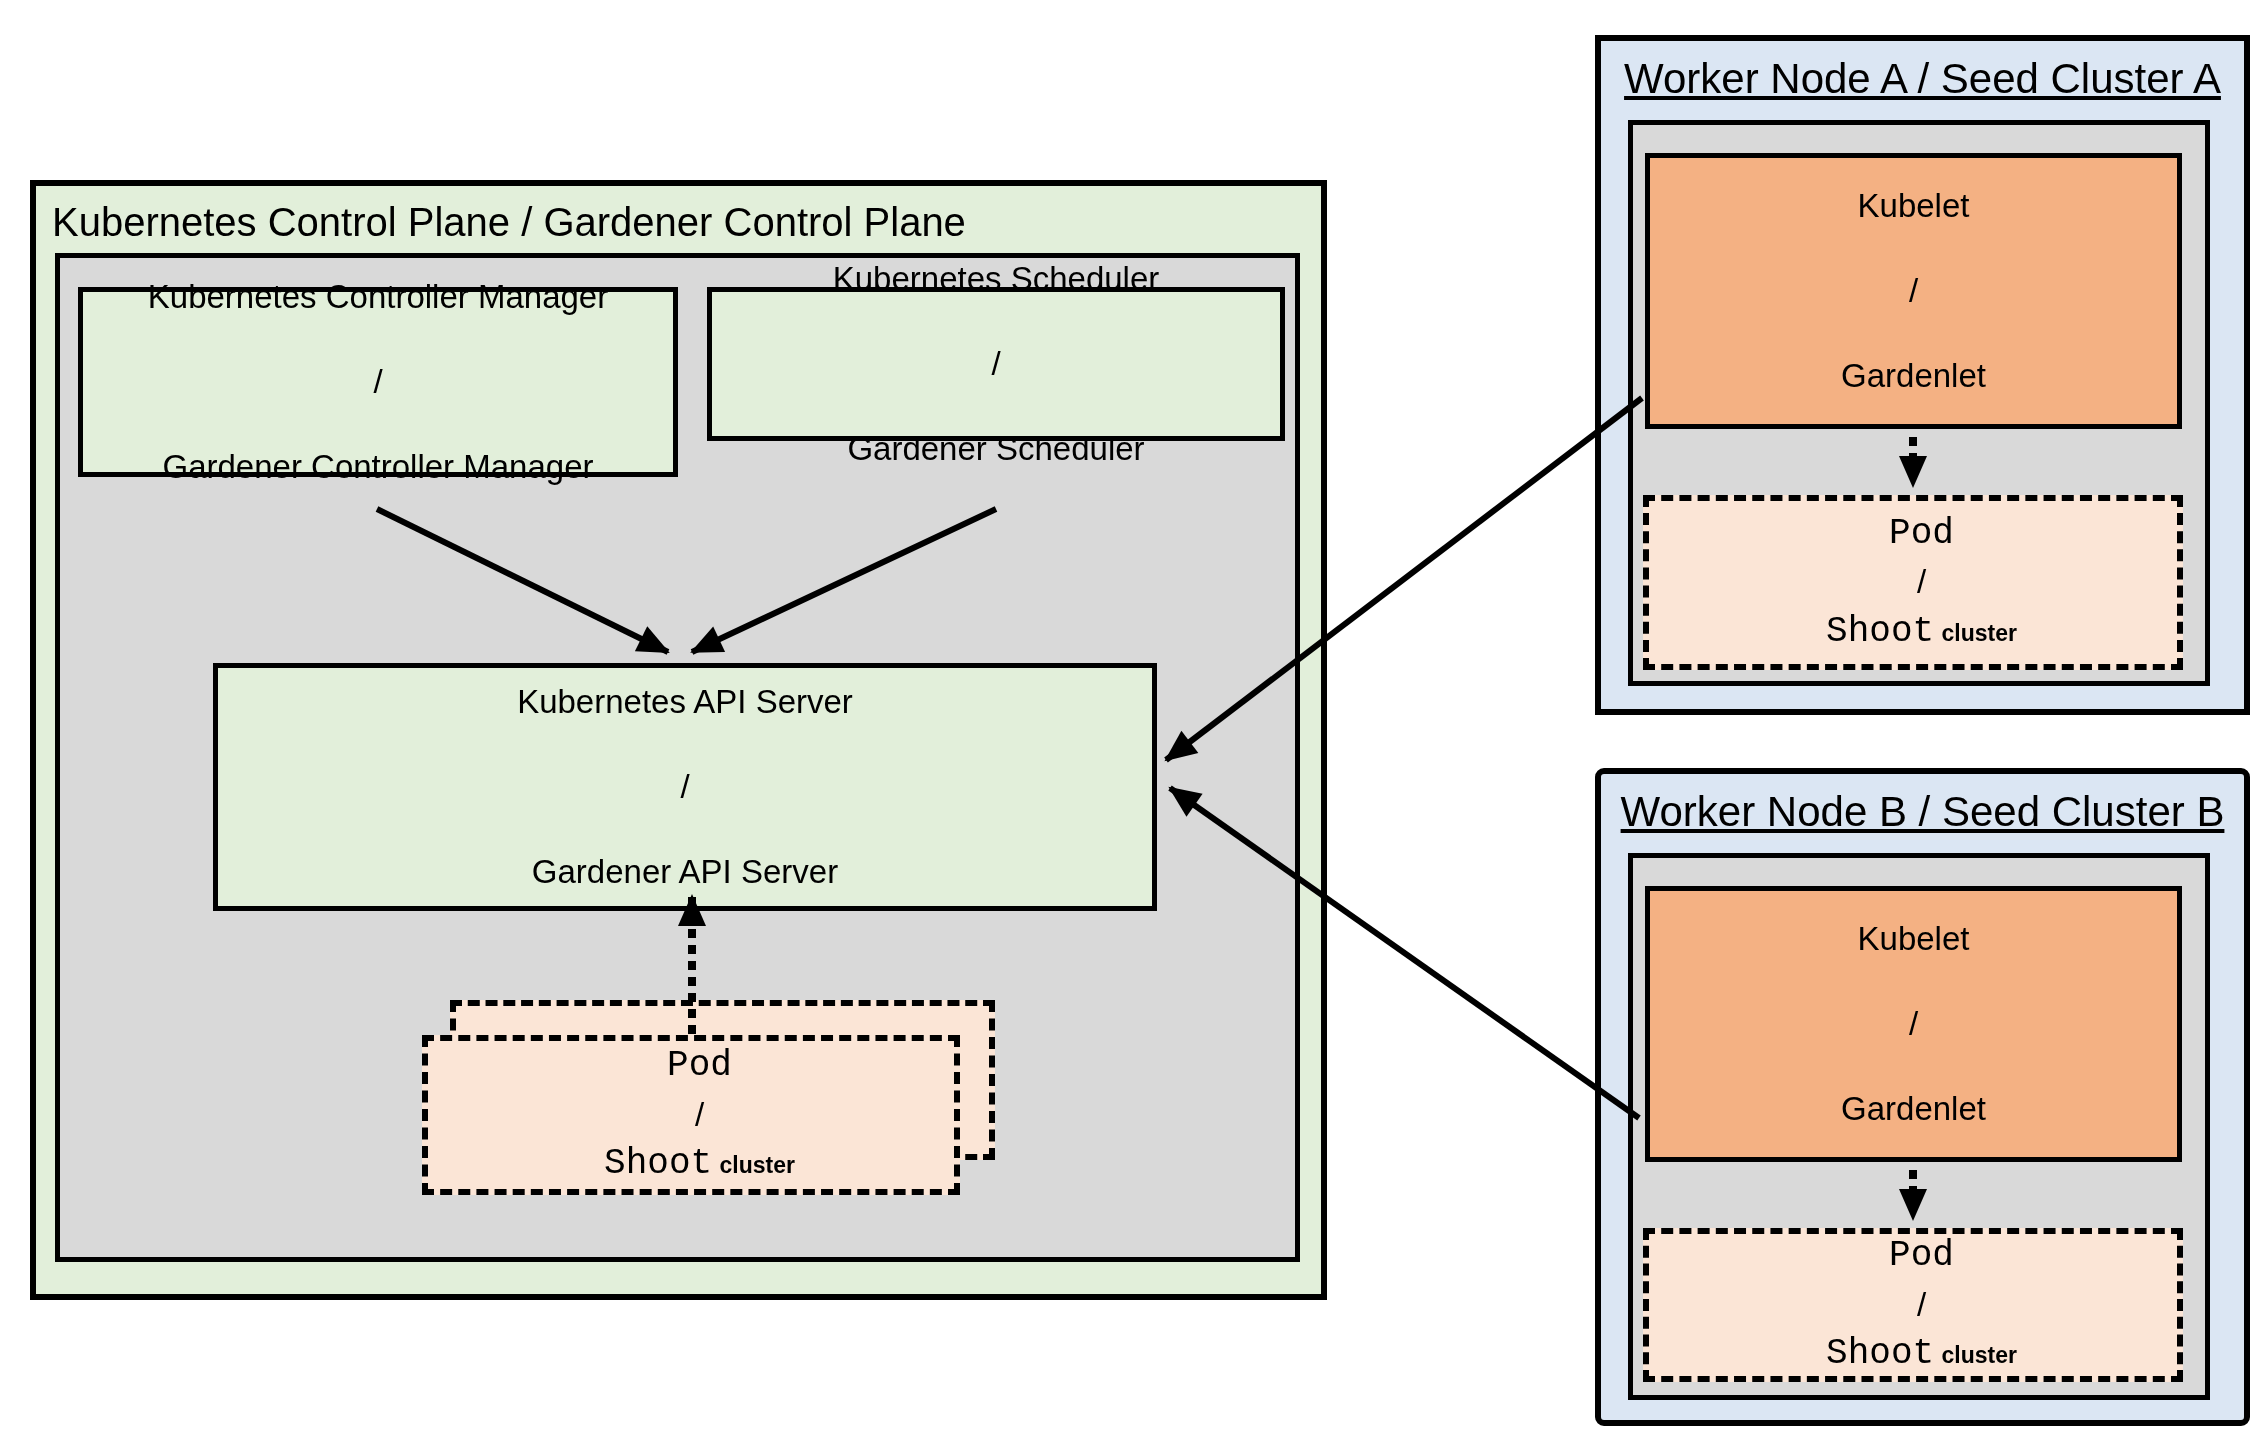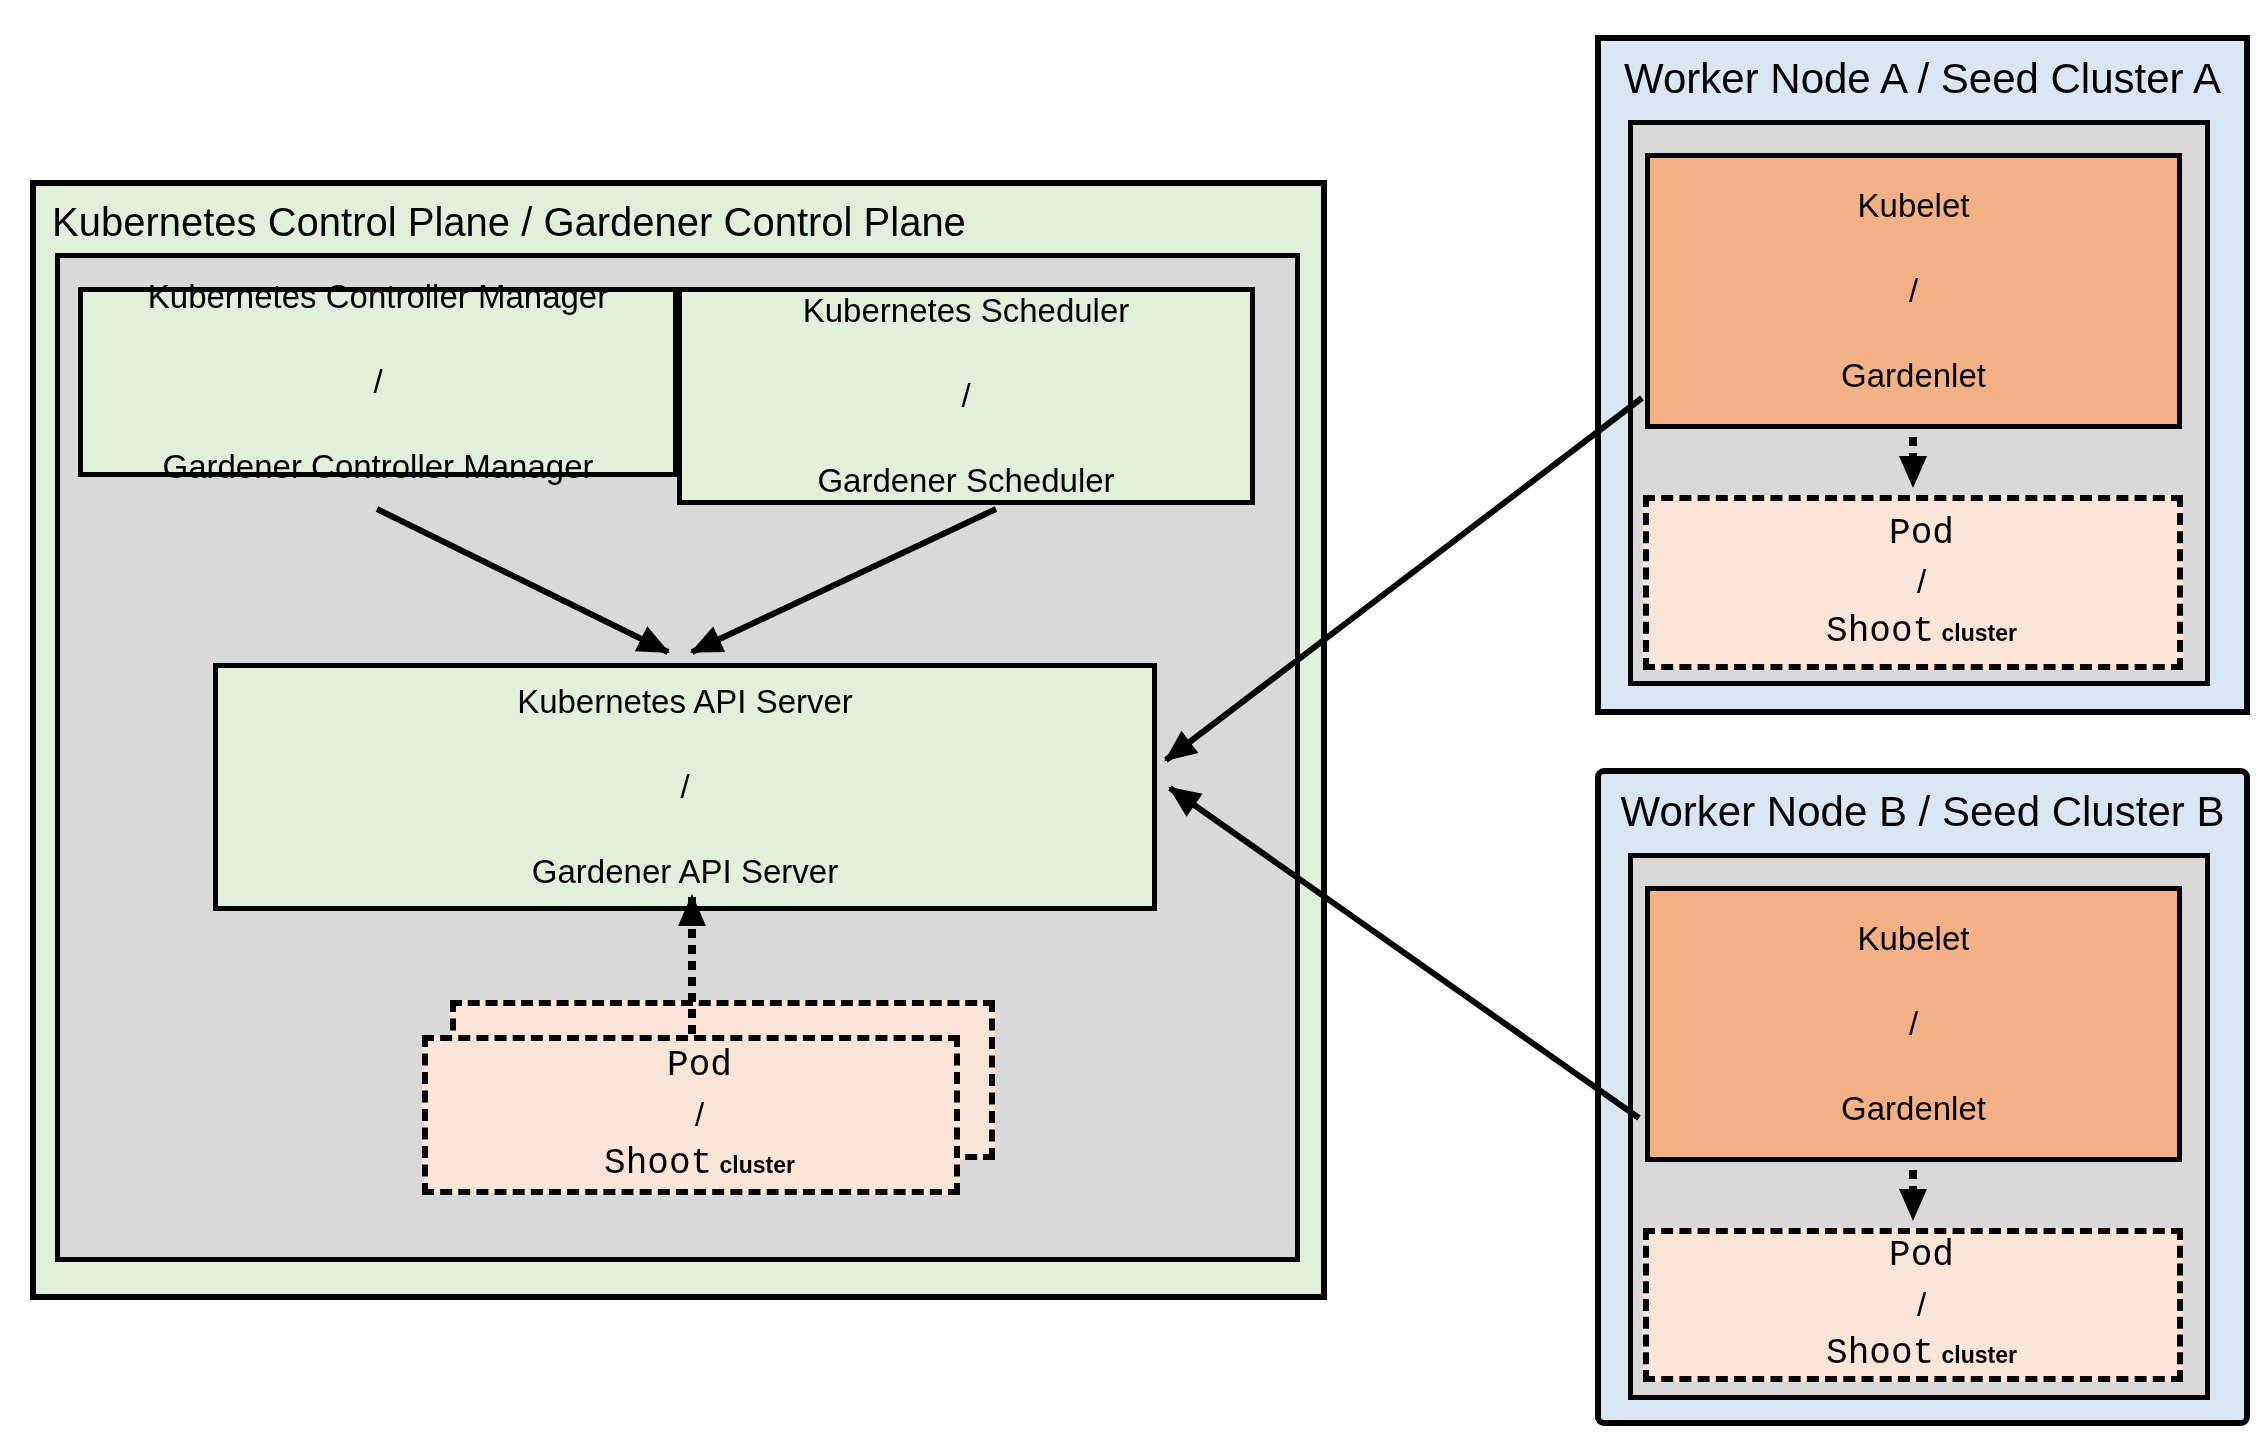--- a/index.html
+++ b/index.html
@@ -26,41 +26,41 @@
   }
   .pod-back { position:absolute; background:#fbe5d6; border:6px dashed #000; }
   .bold { font-weight:400; }
   .mono { font-family:"Liberation Mono", monospace; font-size:36px; }
   .pod-cluster { font-weight:700; font-size:23px; margin-left:0.32em; }
   .cp-title {
     position:absolute; left:16px; top:14px; font-size:40px; white-space:nowrap;
   }
   .worker-title {
     position:absolute; left:0; right:0; top:14px; text-align:center;
-    font-size:42px; white-space:nowrap;
+    font-size:42px; white-space:nowrap;text-decoration:underline;
   }
   #arrow-layer { position:absolute; left:0; top:0; z-index:50; pointer-events:none; }
 </style>
 </head>
 <body>
 
 <div id="canvas">
 
   <div class="panel panel-green" style="left:30px; top:180px; width:1297px; height:1120px;">
     <div class="cp-title">Kubernetes Control Plane / Gardener Control Plane</div>
 
     <div class="gray-box" style="left:19px; top:67px; width:1245px; height:1009px;">
 
       <div class="node-box node-green" style="left:18px; top:29px; width:600px; height:190px;">
         <div>Kubernetes Controller Manager</div>
         <div>/</div>
         <div>Gardener Controller Manager</div>
       </div>
 
-      <div class="node-box node-green" style="left:617px; top:29px; width:578px; height:218px;">
+      <div class="node-box node-green" style="left:647px; top:29px; width:578px; height:154px;">
         <div>Kubernetes Scheduler</div>
         <div>/</div>
         <div class="bold">Gardener Scheduler</div>
       </div>
 
       <div class="node-box node-green" style="left:153px; top:405px; width:944px; height:248px;">
         <div>Kubernetes API Server</div>
         <div>/</div>
         <div>Gardener API Server</div>
       </div>

